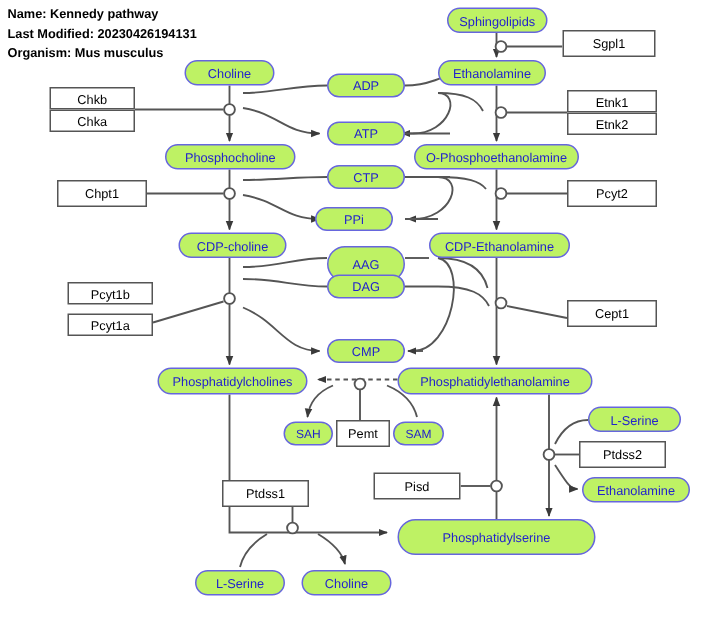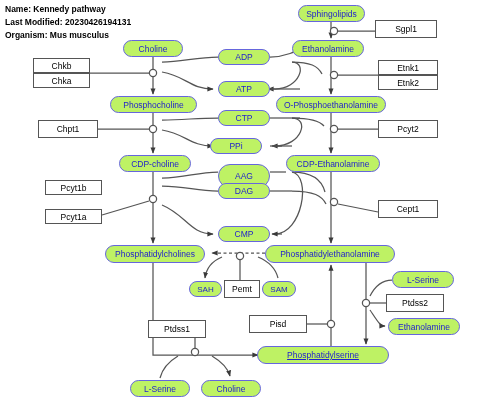--- a/index.html
+++ b/index.html
@@ -180,36 +180,36 @@
   <div class="node-oval" style="left:286px;top:155px;width:94px;height:17px;">CDP-Ethanolamine</div>
   <div class="node-oval" style="left:218px;top:164px;width:52px;height:24px;">AAG</div>
   <div class="node-oval" style="left:218px;top:183px;width:52px;height:16px;">DAG</div>
   <div class="node-oval" style="left:218px;top:226px;width:52px;height:16px;">CMP</div>
   <div class="node-oval" style="left:105px;top:245px;width:100px;height:18px;">Phosphatidylcholines</div>
   <div class="node-oval" style="left:265px;top:245px;width:130px;height:18px;">Phosphatidylethanolamine</div>
   <div class="node-oval" style="left:189px;top:281px;width:33px;height:16px;font-size:8px;">SAH</div>
   <div class="node-oval" style="left:262px;top:281px;width:34px;height:16px;font-size:8px;">SAM</div>
   <div class="node-oval" style="left:392px;top:271px;width:62px;height:17px;">L-Serine</div>
   <div class="node-oval" style="left:388px;top:318px;width:72px;height:17px;">Ethanolamine</div>
-  <div class="node-oval" style="left:257px;top:346px;width:132px;height:18px;text-decoration:underline;">Phosphatidylserine</div>
+  <div class="node-oval" style="left:265px;top:346px;width:132px;height:24px;">Phosphatidylserine</div>
   <div class="node-oval" style="left:130px;top:380px;width:60px;height:17px;">L-Serine</div>
   <div class="node-oval" style="left:201px;top:380px;width:60px;height:17px;">Choline</div>
 
   <div class="node-rect" style="left:375px;top:20px;width:62px;height:18px;">Sgpl1</div>
 
   <div class="node-rect stack-top" style="left:33px;top:58px;width:57px;height:15px;">Chkb</div>
   <div class="node-rect stack-bot" style="left:33px;top:73px;width:57px;height:15px;">Chka</div>
 
   <div class="node-rect stack-top" style="left:378px;top:60px;width:60px;height:15px;">Etnk1</div>
   <div class="node-rect stack-bot" style="left:378px;top:75px;width:60px;height:15px;text-align:center;">Etnk2</div>
 
   <div class="node-rect" style="left:38px;top:120px;width:60px;height:18px;">Chpt1</div>
   <div class="node-rect" style="left:378px;top:120px;width:60px;height:18px;">Pcyt2</div>
 
-  <div class="node-rect stack-top" style="left:45px;top:180px;width:57px;height:15px;">Pcyt1b</div>
+  <div class="node-rect stack-top" style="left:45px;top:188px;width:57px;height:15px;">Pcyt1b</div>
   <div class="node-rect stack-bot" style="left:45px;top:209px;width:57px;height:15px;">Pcyt1a</div>
 
   <div class="node-rect" style="left:378px;top:200px;width:60px;height:18px;">Cept1</div>
   <div class="node-rect" style="left:224px;top:280px;width:36px;height:18px;">Pemt</div>
   <div class="node-rect" style="left:386px;top:294px;width:58px;height:18px;">Ptdss2</div>
   <div class="node-rect" style="left:249px;top:315px;width:58px;height:18px;">Pisd</div>
   <div class="node-rect" style="left:148px;top:320px;width:58px;height:18px;">Ptdss1</div>
 
 </div>
 

